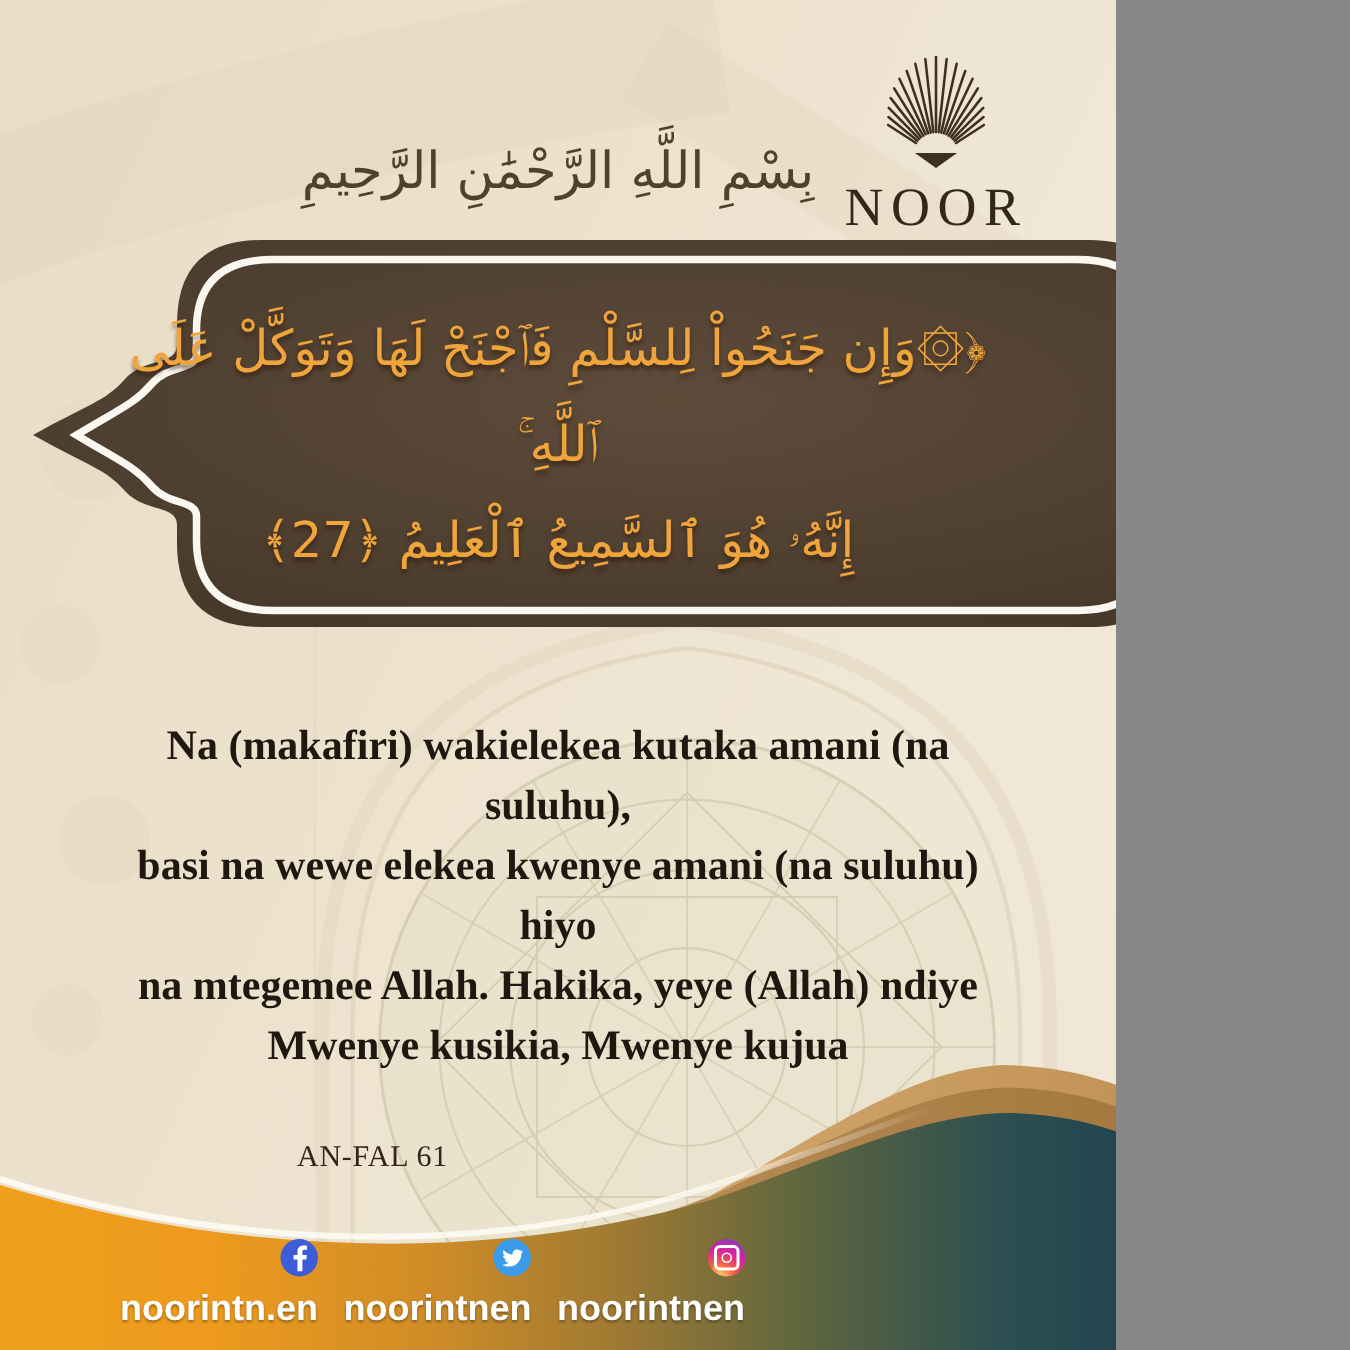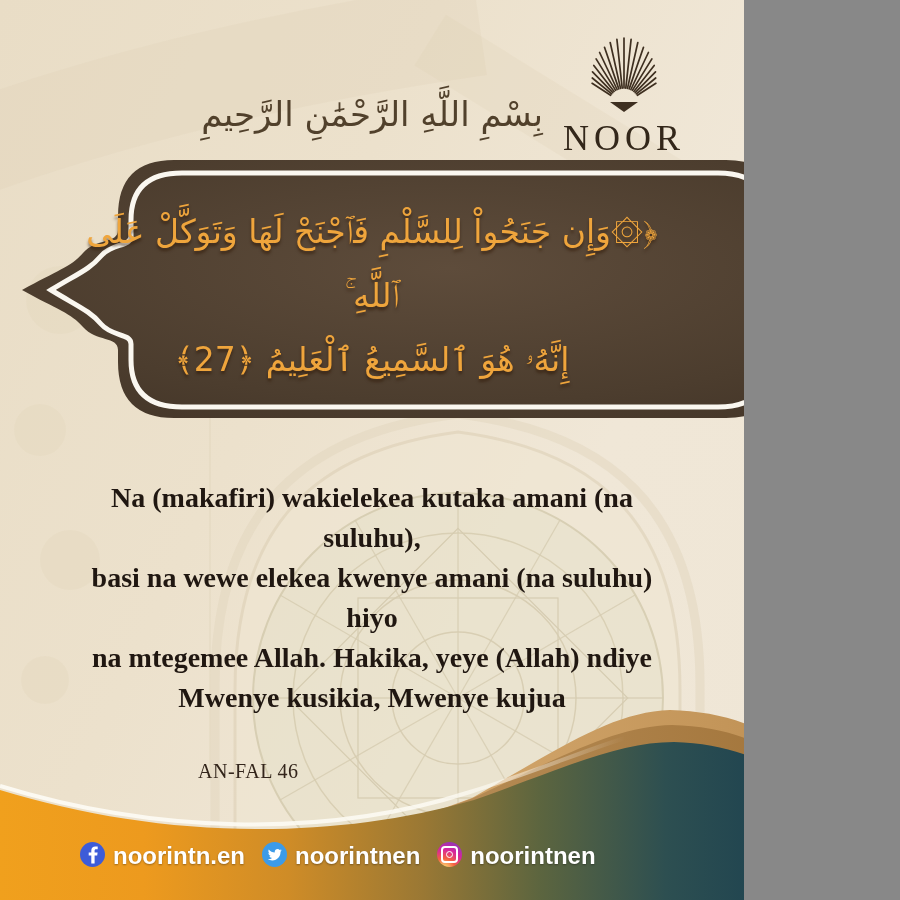--- a/index.html
+++ b/index.html
@@ -47,21 +47,21 @@
     font-family:"Liberation Serif",serif;font-size:20px;
     letter-spacing:.5px;color:#33251b;
   }
 
   
   .footer-row{
     left:80px;top:842px;height:28px;display:flex;align-items:center;gap:17px;
     color:#fff;font-weight:bold;font-size:24px;
     text-shadow:0 1px 2px rgba(0,0,0,.35);white-space:nowrap;
   }
-  .social{display:flex;align-items:flex-start;gap:8px;}
+  .social{display:flex;align-items:flex-end;gap:8px;flex-direction:column;}
   .badge{width:25px;height:25px;border-radius:50%;display:flex;align-items:center;justify-content:center;flex:0 0 auto;}
   .badge svg{width:25px;height:25px;}
   .ig{background:radial-gradient(circle at 28% 110%,#fdd673 8%,#f56040 34%,#d6249f 62%,#8a3ab9 90%);}
   .ig-glyph{width:13px;height:13px;border:2px solid #fff;border-radius:4px;position:relative;}
   .ig-glyph::after{content:"";position:absolute;left:3px;top:3px;width:5px;height:5px;border:1.6px solid #fff;border-radius:50%;}
 </style>
 </head>
 <body>
 
 <div class="stage">
@@ -168,21 +168,21 @@
   </svg>
 
   <div class="abs verse">﴿۞وَإِن جَنَحُواْ لِلسَّلْمِ فَٱجْنَحْ لَهَا وَتَوَكَّلْ عَلَى ٱللَّهِ ۚ
 إِنَّهُۥ هُوَ ٱلسَّمِيعُ ٱلْعَلِيمُ ﴿27﴾</div>
 
   <div class="abs translation">Na (makafiri) wakielekea kutaka amani (na suluhu),
 basi na wewe elekea kwenye amani (na suluhu) hiyo
 na mtegemee Allah. Hakika, yeye (Allah) ndiye
 Mwenye kusikia, Mwenye kujua</div>
 
-  <div class="abs reference">AN-FAL 46</div>
+  <div class="abs reference">AN-FAL 61</div>
 
   <svg class="abs" style="left:0;top:690px" width="900" height="210" viewBox="0 0 900 210">
     <defs>
       <linearGradient id="bandGrad" x1="0" y1="0" x2="1" y2="0">
         <stop offset="0%" stop-color="#f0a01d"></stop>
         <stop offset="16%" stop-color="#ed9a1e"></stop>
         <stop offset="32%" stop-color="#cf8c27"></stop>
         <stop offset="47%" stop-color="#9a7834"></stop>
         <stop offset="60%" stop-color="#5c653f"></stop>
         <stop offset="74%" stop-color="#2d4f51"></stop>

